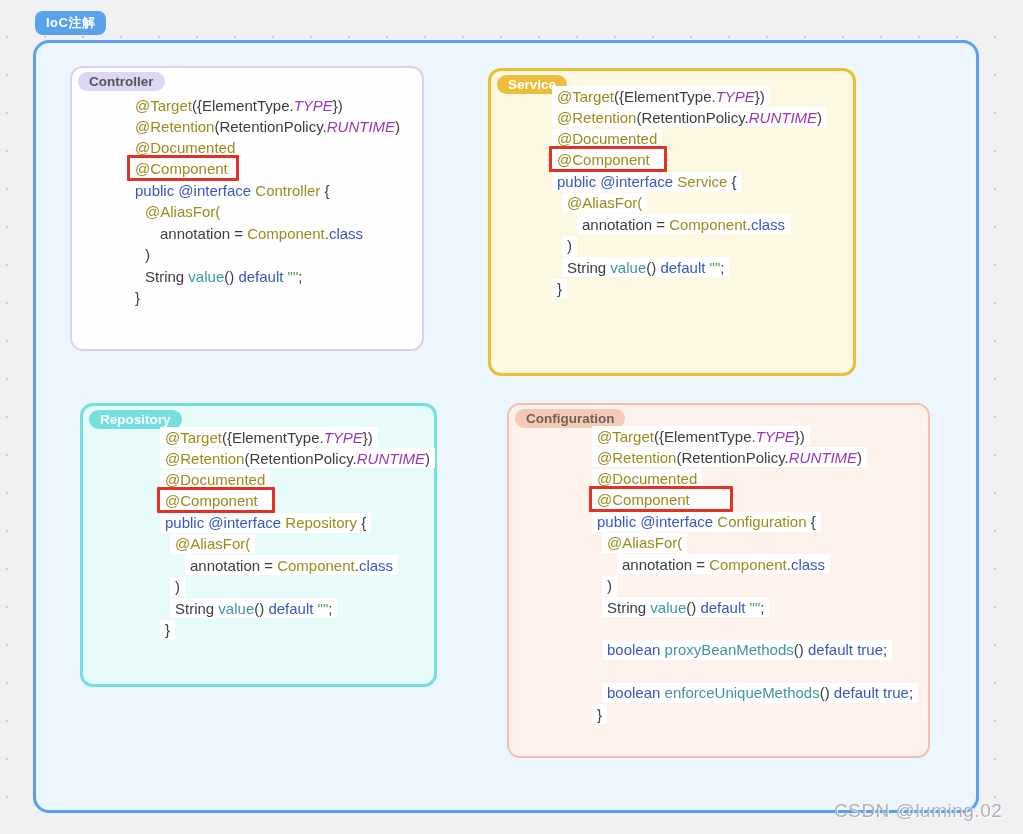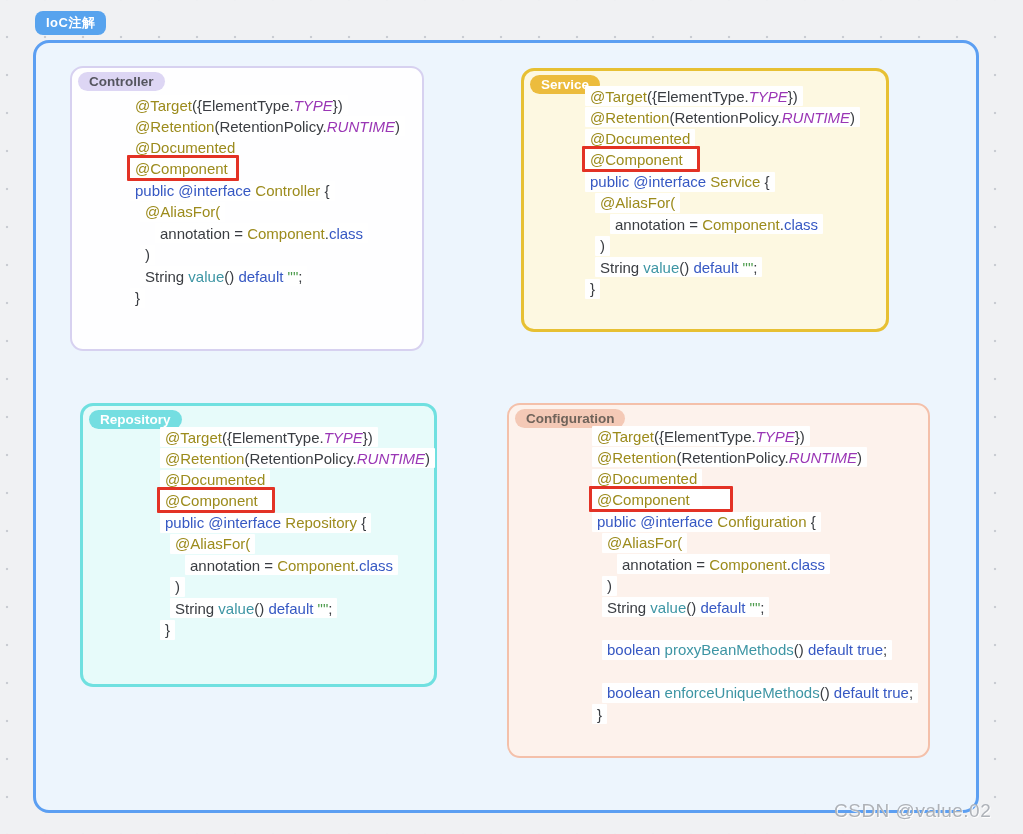--- a/index.html
+++ b/index.html
@@ -17,21 +17,21 @@
   }
   .board{
     position:absolute;left:33px;top:40px;width:946px;height:773px;
     box-sizing:border-box;border:3px solid #5c9ff2;border-radius:16px;
     background:#edf5fd;
   }
   .panel{
     position:absolute;box-sizing:border-box;border-radius:13px;border-style:solid;
   }
   .p0{left:34px;top:23px;width:354px;height:285px;border-width:2px;}
-  .p1{left:452px;top:25px;width:368px;height:264px;border-width:3px;margin-left:33px;}
+  .p1{left:452px;top:25px;width:368px;height:308px;border-width:3px;}
   .p2{left:44px;top:360px;width:357px;height:284px;border-width:3px;}
   .p3{left:471px;top:360px;width:423px;height:355px;border-width:2.5px;}
   .badge{
     position:absolute;left:6px;top:4px;
     font-size:13.5px;font-weight:600;
     padding:2px 11px;border-radius:10px;white-space:nowrap;
   }
   .code{position:absolute;font-size:15px;}
   .p0 .code{left:58px;top:27px;}
   .p1 .code{left:61px;top:15px;}
@@ -123,13 +123,13 @@
         <div class="line"></div>
         <div class="line" style="padding-left: 10px;"><span class="lbg"><span class="tk-kw" style="color: rgb(54, 88, 195);">boolean </span><span class="tk-fn" style="color: rgb(61, 149, 164);">proxyBeanMethods</span><span class="tk-pln" style="color: rgb(58, 61, 66);">() </span><span class="tk-kw" style="color: rgb(54, 88, 195);">default </span><span class="tk-kw" style="color: rgb(54, 88, 195);">true</span><span class="tk-pln" style="color: rgb(58, 61, 66);">;</span></span></div>
         <div class="line"></div>
         <div class="line" style="padding-left: 10px;"><span class="lbg"><span class="tk-kw" style="color: rgb(54, 88, 195);">boolean </span><span class="tk-fn" style="color: rgb(61, 149, 164);">enforceUniqueMethods</span><span class="tk-pln" style="color: rgb(58, 61, 66);">() </span><span class="tk-kw" style="color: rgb(54, 88, 195);">default </span><span class="tk-kw" style="color: rgb(54, 88, 195);">true</span><span class="tk-pln" style="color: rgb(58, 61, 66);">;</span></span></div>
         <div class="line" style="padding-left: 0px;"><span class="lbg"><span class="tk-pln" style="color: rgb(58, 61, 66);">}</span></span></div>
       </div>
   </div>
 
 </div>
 
-<div class="watermark" style="color: rgb(174, 178, 184);">CSDN @value.02</div>
+<div class="watermark" style="color: rgb(174, 178, 184);">CSDN @luming.02</div>
 
 </body></html>

